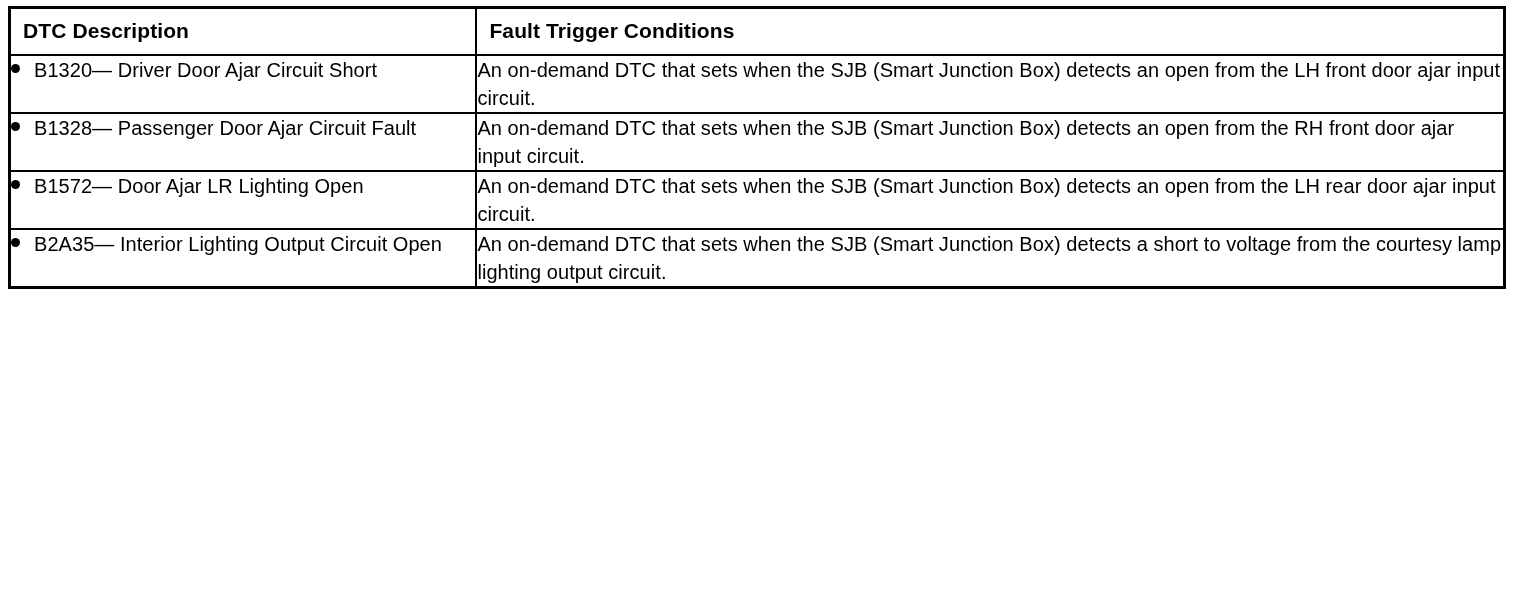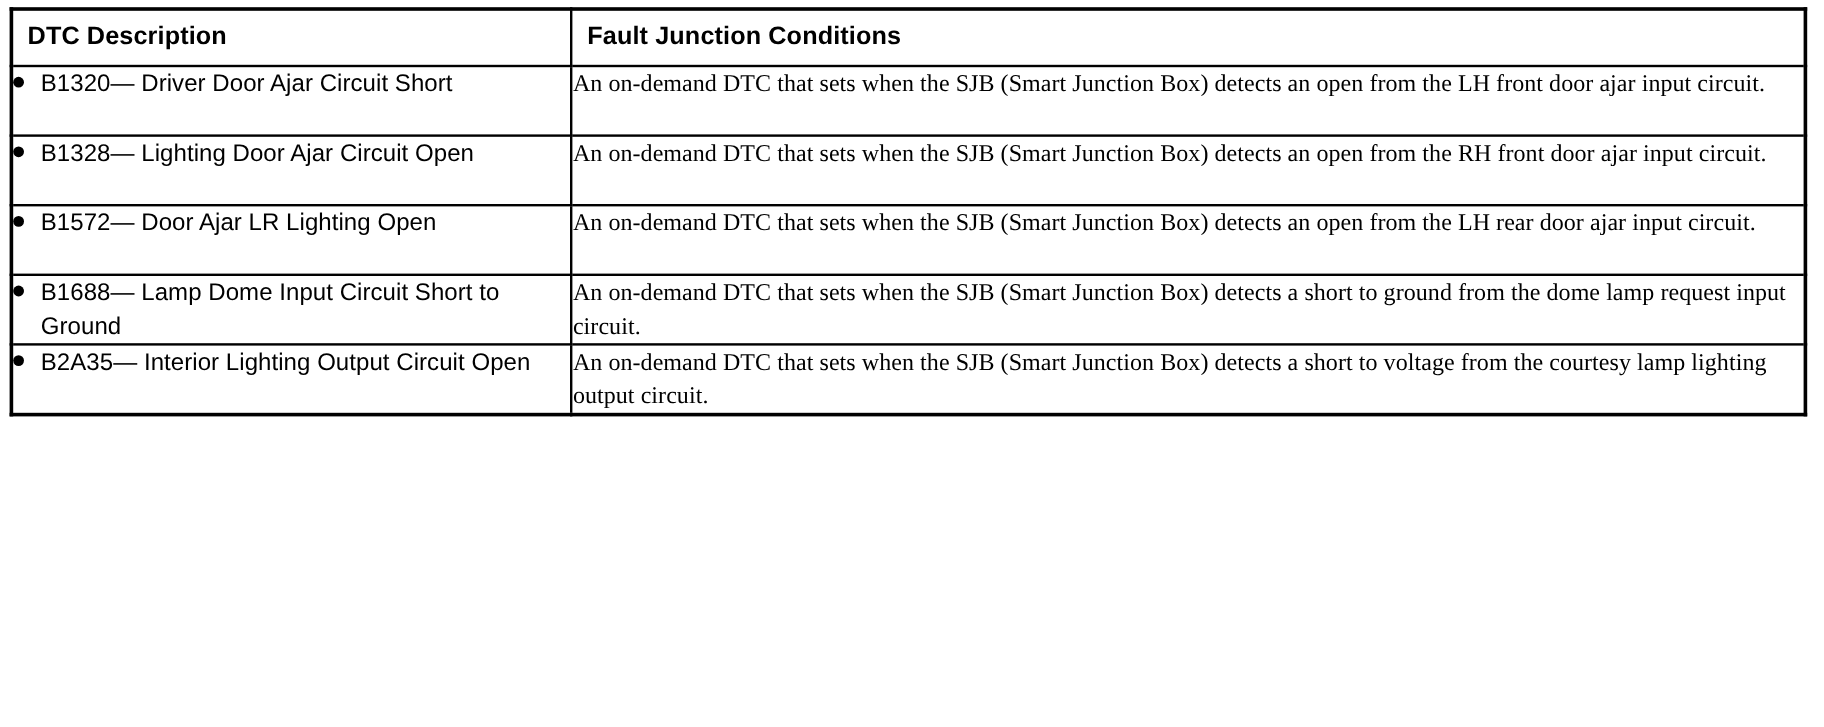--- a/index.html
+++ b/index.html
@@ -81,21 +81,20 @@
   }
   .desc-text {
     font-size: 20px;
     line-height: 28px;
     letter-spacing: 0.05px;
     flex: 1 1 auto;
   }
 
   .cond-cell {
     padding: 10px 10px 12px 11px;
-    font-family: Liberation Serif, serif;
   }
   .cond-text {
     font-size: 20px;
     line-height: 28px;
     letter-spacing: 0.05px;
   }
 
   
   tr.row-h78 td { height: 56px; }
 </style>
@@ -107,21 +106,21 @@
     <colgroup>
       <col class="col-desc">
       <col class="col-cond">
     </colgroup>
     <thead>
       <tr>
         <th>
           <div class="hdr-cell">DTC Description</div>
         </th>
         <th>
-          <div class="hdr-cell">Fault Junction Conditions</div>
+          <div class="hdr-cell">Fault Trigger Conditions</div>
         </th>
       </tr>
     </thead>
     <tbody>
 
       <tr class="row-h78">
         <td class="desc-cell">
           <div class="desc-inner">
             <span class="bullet"></span>
             <span class="desc-text">B1320— Driver Door Ajar Circuit Short</span>
@@ -129,52 +128,41 @@
         </td>
         <td class="cond-cell">
           <div class="cond-text">An on-demand DTC that sets when the SJB (Smart Junction Box) detects an open from the LH front door ajar input circuit.</div>
         </td>
       </tr>
 
       <tr class="row-h78">
         <td class="desc-cell">
           <div class="desc-inner">
             <span class="bullet"></span>
-            <span class="desc-text">B1328— Lighting Door Ajar Circuit Open</span>
+            <span class="desc-text">B1328— Passenger Door Ajar Circuit Fault</span>
           </div>
         </td>
         <td class="cond-cell">
           <div class="cond-text">An on-demand DTC that sets when the SJB (Smart Junction Box) detects an open from the RH front door ajar input circuit.</div>
         </td>
       </tr>
 
 
       <tr class="row-h78">
         <td class="desc-cell">
           <div class="desc-inner">
             <span class="bullet"></span>
             <span class="desc-text">B1572— Door Ajar LR Lighting Open</span>
           </div>
         </td>
         <td class="cond-cell">
           <div class="cond-text">An on-demand DTC that sets when the SJB (Smart Junction Box) detects an open from the LH rear door ajar input circuit.</div>
         </td>
       </tr>
 
-      <tr class="row-h78">
-        <td class="desc-cell">
-          <div class="desc-inner">
-            <span class="bullet"></span>
-            <span class="desc-text">B1688— Lamp Dome Input Circuit Short to Ground</span>
-          </div>
-        </td>
-        <td class="cond-cell">
-          <div class="cond-text">An on-demand DTC that sets when the SJB (Smart Junction Box) detects a short to ground from the dome lamp request input circuit.</div>
-        </td>
-      </tr>
 
 
       <tr class="row-h78">
         <td class="desc-cell">
           <div class="desc-inner">
             <span class="bullet"></span>
             <span class="desc-text">B2A35— Interior Lighting Output Circuit Open</span>
           </div>
         </td>
         <td class="cond-cell">

